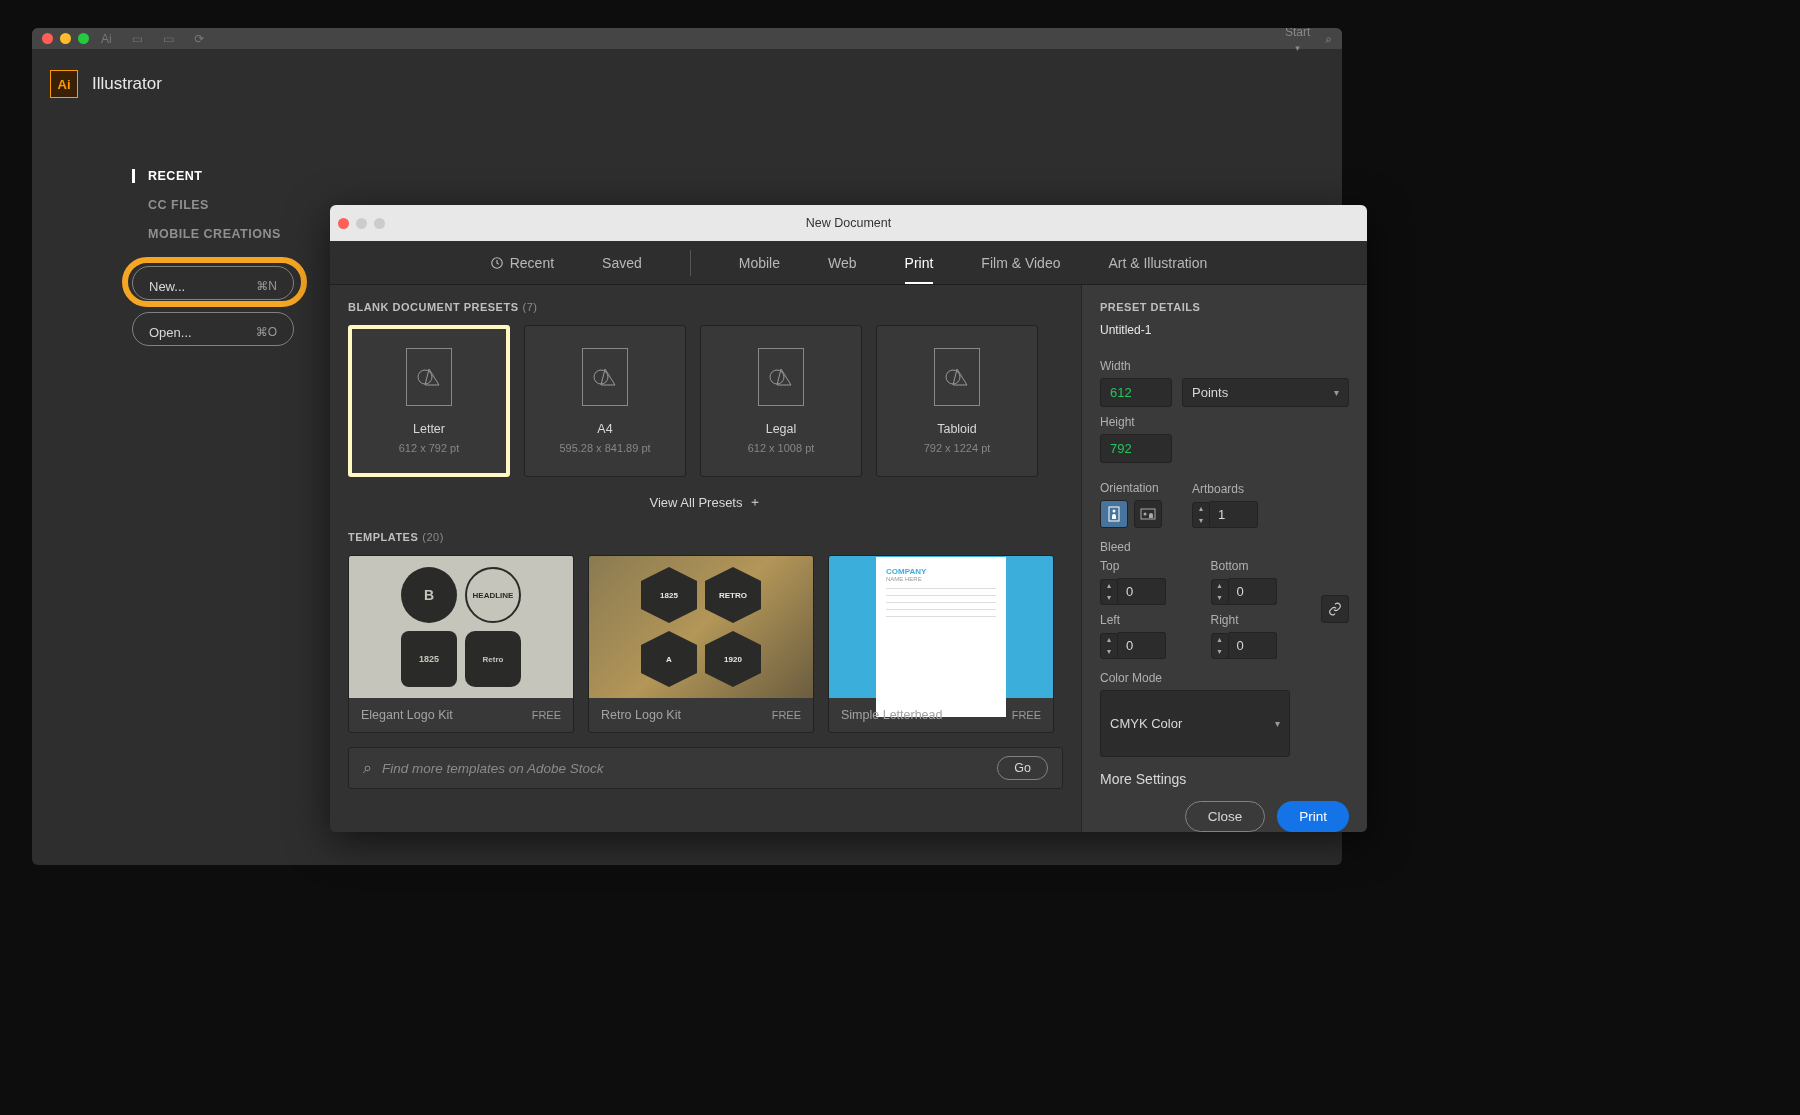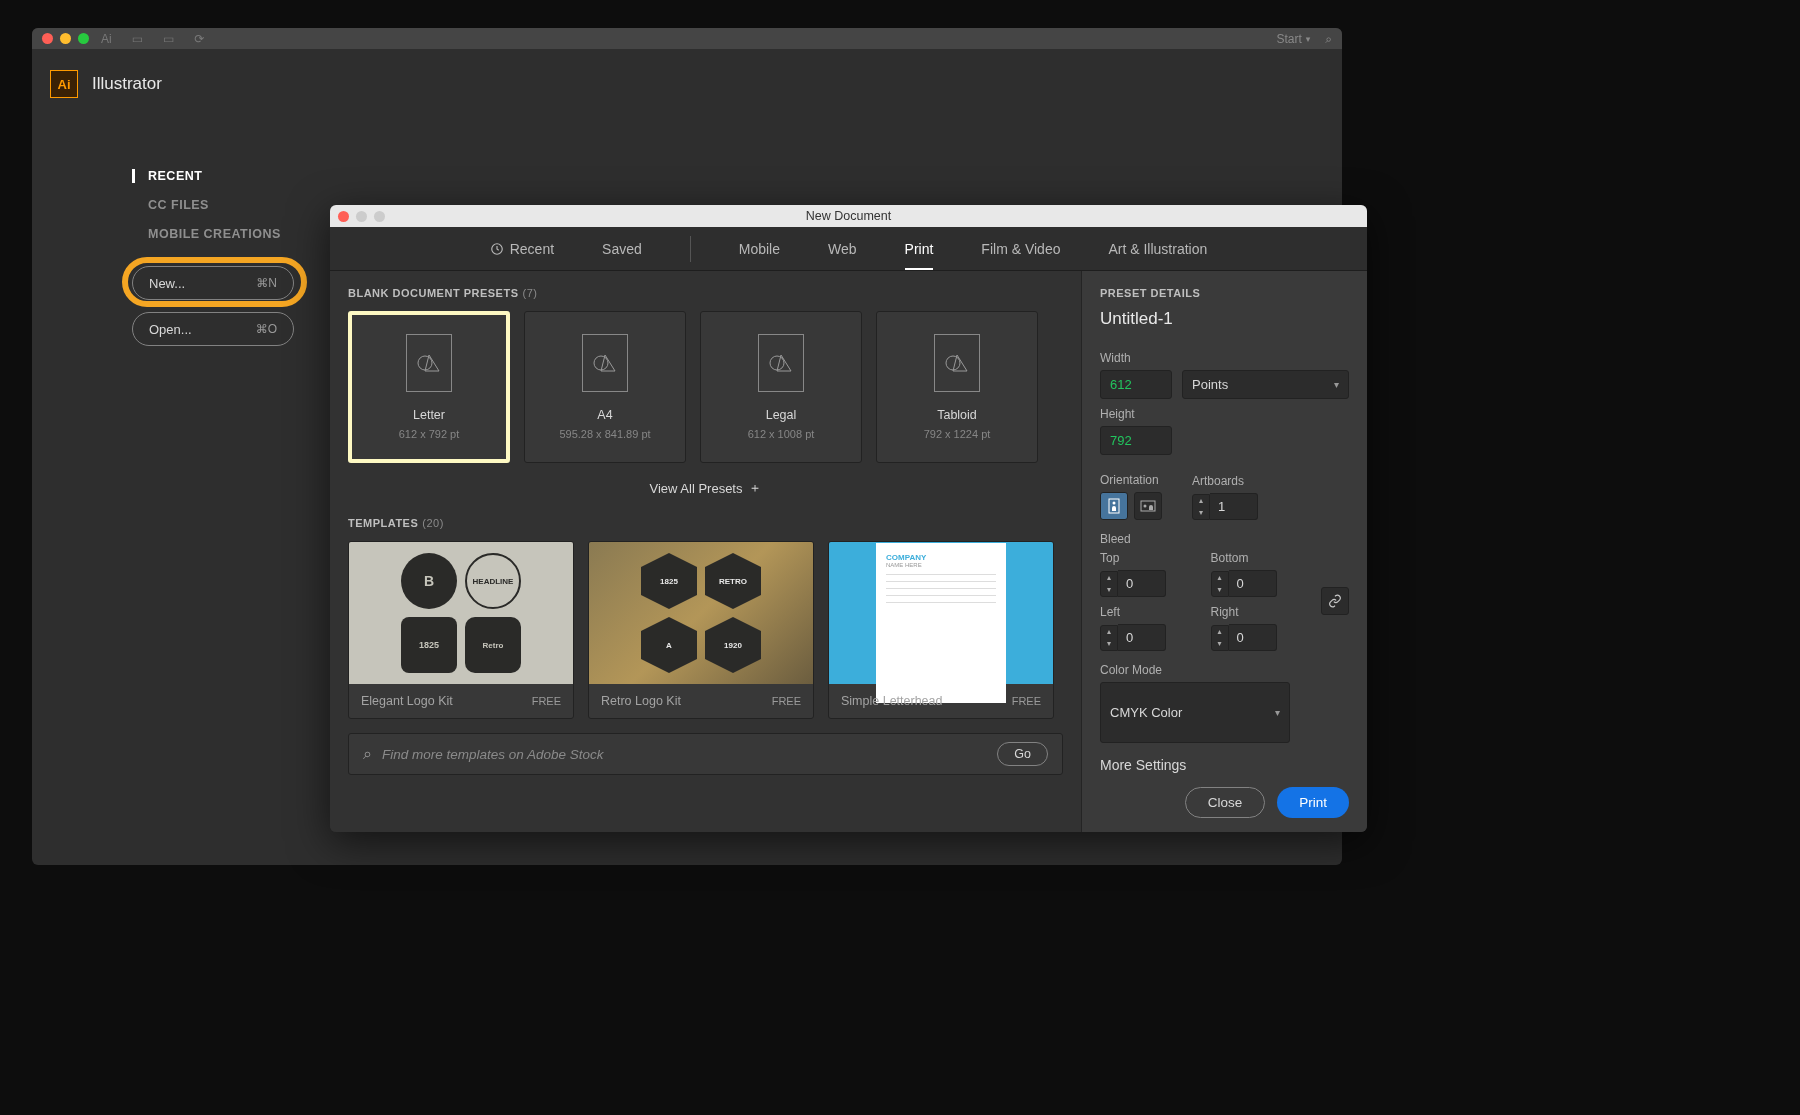--- a/index.html
+++ b/index.html
@@ -8,40 +8,40 @@
 
 .main-window { position:absolute; left:32px; top:28px; width:1310px; height:837px; background:#2e2e2e; border-radius:6px; overflow:hidden; }
 .mw-menubar { height:21px; background:#454545; display:flex; align-items:center; padding:0 10px; gap:12px; }
 .traffic { display:flex; gap:7px; }
 .traffic span { width:11px; height:11px; border-radius:50%; }
 .traffic .r { background:#ff5f56; }
 .traffic .y { background:#ffbd2e; }
 .traffic .g { background:#27c93f; }
 .mw-menubar .menu-icons { display:flex; gap:20px; color:#9a9a9a; font-size:12px; opacity:.6; }
 .mw-menubar .right { margin-left:auto; display:flex; gap:15px; color:#9a9a9a; font-size:12px; align-items:center; opacity:.8; }
-.mw-menubar .right .start { display:flex; align-items:center; gap:4px; }
+.mw-menubar .right .start { display:flex; align-items:center; gap:4px;flex-direction:column; }
 
 .mw-header { height:70px; display:flex; align-items:center; gap:14px; padding-left:18px; }
 .ai-logo { width:28px; height:28px; background:#3a2105; border:1px solid #ff9a00; display:flex; align-items:center; justify-content:center; color:#ff9a00; font-weight:700; font-size:13px; }
 .mw-header .title { color:#e8e8e8; font-size:17px; }
 
 .mw-body { padding-left:100px; padding-top:50px; }
 .side-nav { display:flex; flex-direction:column; gap:15px; }
 .side-nav .item { font-size:12.5px; font-weight:600; color:#8f8f8f; letter-spacing:.5px; padding-left:16px; }
 .side-nav .item.active { color:#fff; border-left:3px solid #fff; padding-left:13px; }
 
 .side-buttons { margin-top:25px; display:flex; flex-direction:column; gap:12px; }
 .pill-wrap { position:relative; }
 .highlight-ring { position:absolute; left:-10px; top:-9px; width:185px; height:50px; border:6px solid #f5a623; border-radius:28px; pointer-events:none; }
-.pill-btn { width:162px; height:34px; border:1.5px solid #828282; border-radius:18px; background:transparent; color:#d8d8d8; display:flex; align-items:center; padding:0 16px; font-size:13px; cursor:pointer; }
+.pill-btn { width:162px; height:34px; border:1.5px solid #828282; border-radius:18px; background:transparent; color:#d8d8d8; display:flex; align-items:flex-start; padding:12px 16px; font-size:13px; cursor:pointer; }
 .pill-btn .shortcut { margin-left:auto; color:#999; font-size:12px; }
 
 
 .dialog { position:absolute; left:330px; top:205px; width:1037px; height:627px; background:#323232; border-radius:6px; overflow:hidden; box-shadow:0 10px 40px rgba(0,0,0,.6); }
-.dlg-titlebar { height:22px; background:#e8e8e8; display:flex; align-items:center; padding:0 8px; position:relative; }
+.dlg-titlebar { height:36px; background:#e8e8e8; display:flex; align-items:center; padding:0 8px; position:relative; }
 .dlg-titlebar .traffic { display:flex; gap:7px; }
 .dlg-titlebar .traffic .r { background:#ff5f56; }
 .dlg-titlebar .traffic .y { background:#ccc; }
 .dlg-titlebar .traffic .g { background:#ccc; }
 .dlg-titlebar .title { position:absolute; left:0; right:0; text-align:center; font-size:12.5px; color:#333; }
 
 .dlg-tabs { height:44px; display:flex; align-items:center; justify-content:center; gap:48px; border-bottom:1px solid #1e1e1e; background:#2e2e2e; }
 .dlg-tabs .tab { color:#b8b8b8; font-size:14px; cursor:pointer; display:flex; align-items:center; gap:6px; padding:12px 0; position:relative; }
 .dlg-tabs .tab.active { color:#fff; }
 .dlg-tabs .tab.active::after { content:''; position:absolute; left:0; right:0; bottom:-1px; height:2px; background:#fff; }
@@ -84,21 +84,21 @@
 .badge.hex { background:#2a2a28; clip-path:polygon(50% 0,100% 25%,100% 75%,50% 100%,0 75%,0 25%); color:#e8e8e8; font-size:8px; text-align:center; }
 .badge.light { border:2px solid #2a2a28; border-radius:50%; color:#2a2a28; font-size:8px; }
 
 .search-row { margin-top:14px; display:flex; align-items:center; gap:10px; background:#383838; border:1px solid #222; border-radius:3px; padding:8px 14px; }
 .search-row .mag { color:#999; }
 .search-row .ph { flex:1; color:#8a8a8a; font-size:13.5px; font-style:italic; }
 .search-row .go-btn { border:1.5px solid #828282; border-radius:16px; background:transparent; color:#d8d8d8; padding:4px 16px; font-size:12.5px; cursor:pointer; }
 
 
 .dlg-right .hdr { font-size:11px; font-weight:700; letter-spacing:.5px; color:#bfbfbf; margin-bottom:10px; }
-.dlg-right .doc-name { color:#e8e8e8; font-size:17px; margin-bottom:14px; }
+.dlg-right .doc-name { color:#e8e8e8; font-size:12px; margin-bottom:14px; }
 .field-label { color:#b0b0b0; font-size:12px; margin-bottom:5px; margin-top:8px; }
 .row { display:flex; gap:10px; align-items:flex-end; }
 .num-input { background:#2c2c2c; border:1px solid #222; border-radius:3px; color:#22c55e; font-size:13px; padding:6px 9px; width:72px; }
 .select { background:#2c2c2c; border:1px solid #222; border-radius:3px; color:#d8d8d8; font-size:13px; padding:6px 9px; flex:1; display:flex; align-items:center; justify-content:space-between; cursor:pointer; }
 .select .chev { font-size:10px; color:#999; }
 .orient-btns { display:flex; gap:6px; }
 .orient-btn { width:28px; height:28px; background:#2c2c2c; border:1px solid #222; border-radius:3px; display:flex; align-items:center; justify-content:center; cursor:pointer; }
 .orient-btn.active { background:#46749c; }
 .orient-btn svg { fill:#c8c8c8; }
 .stepper { display:flex; align-items:center; }

